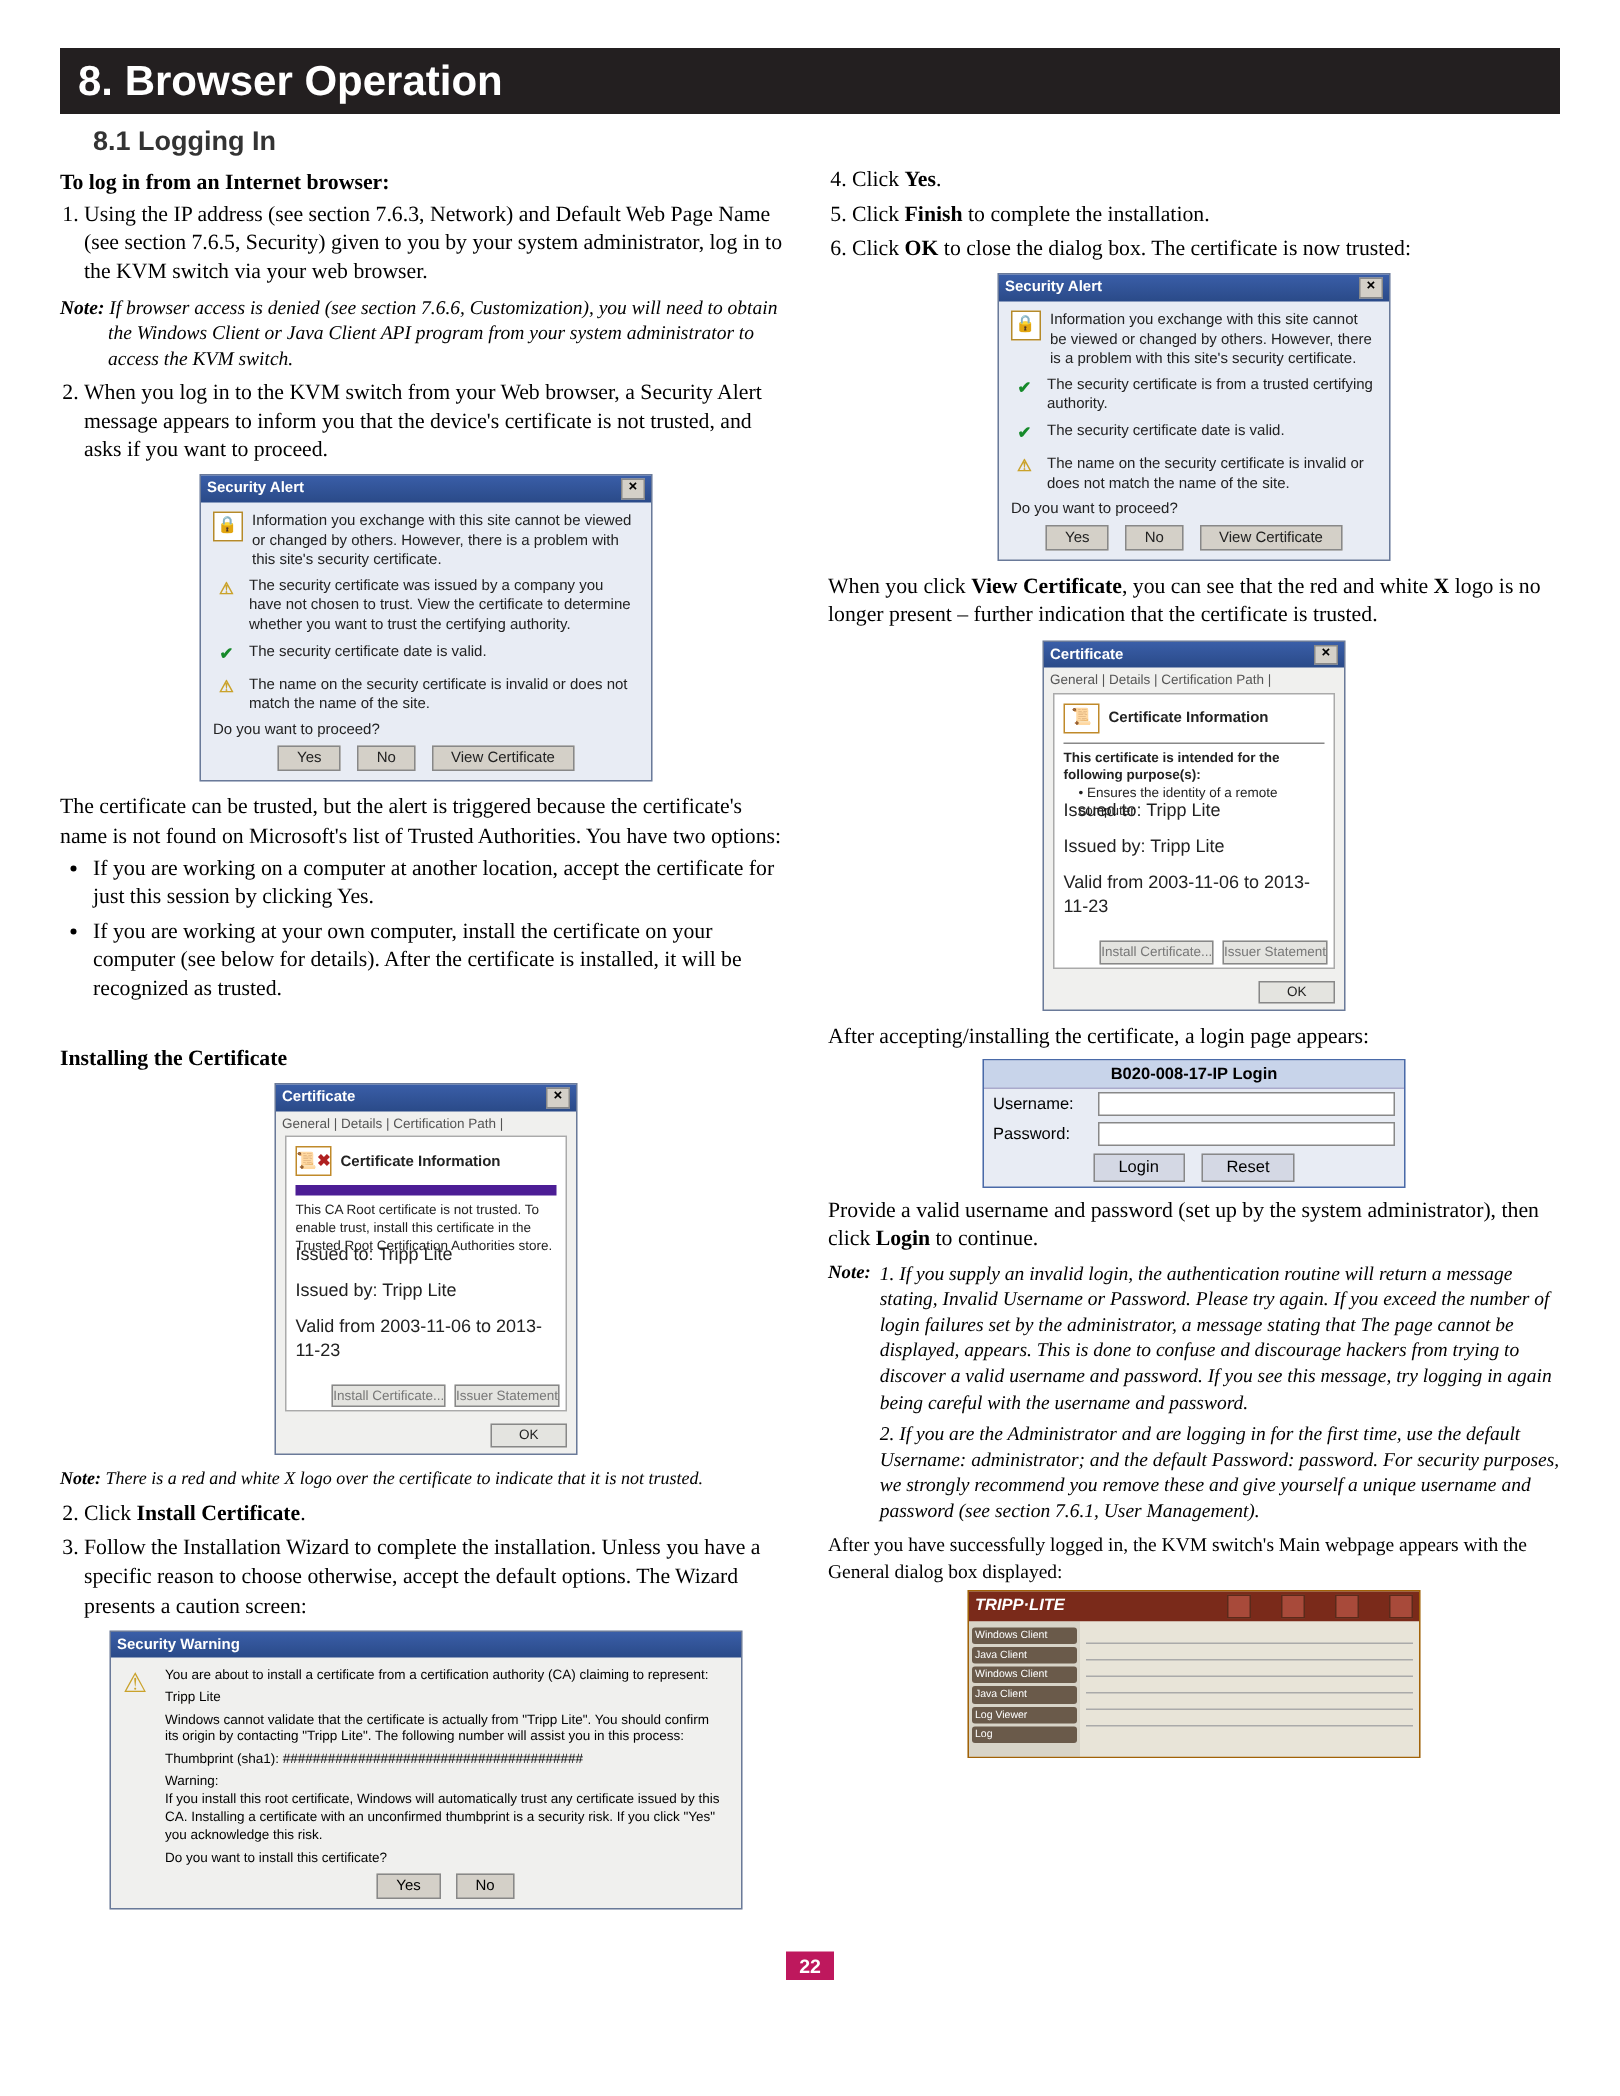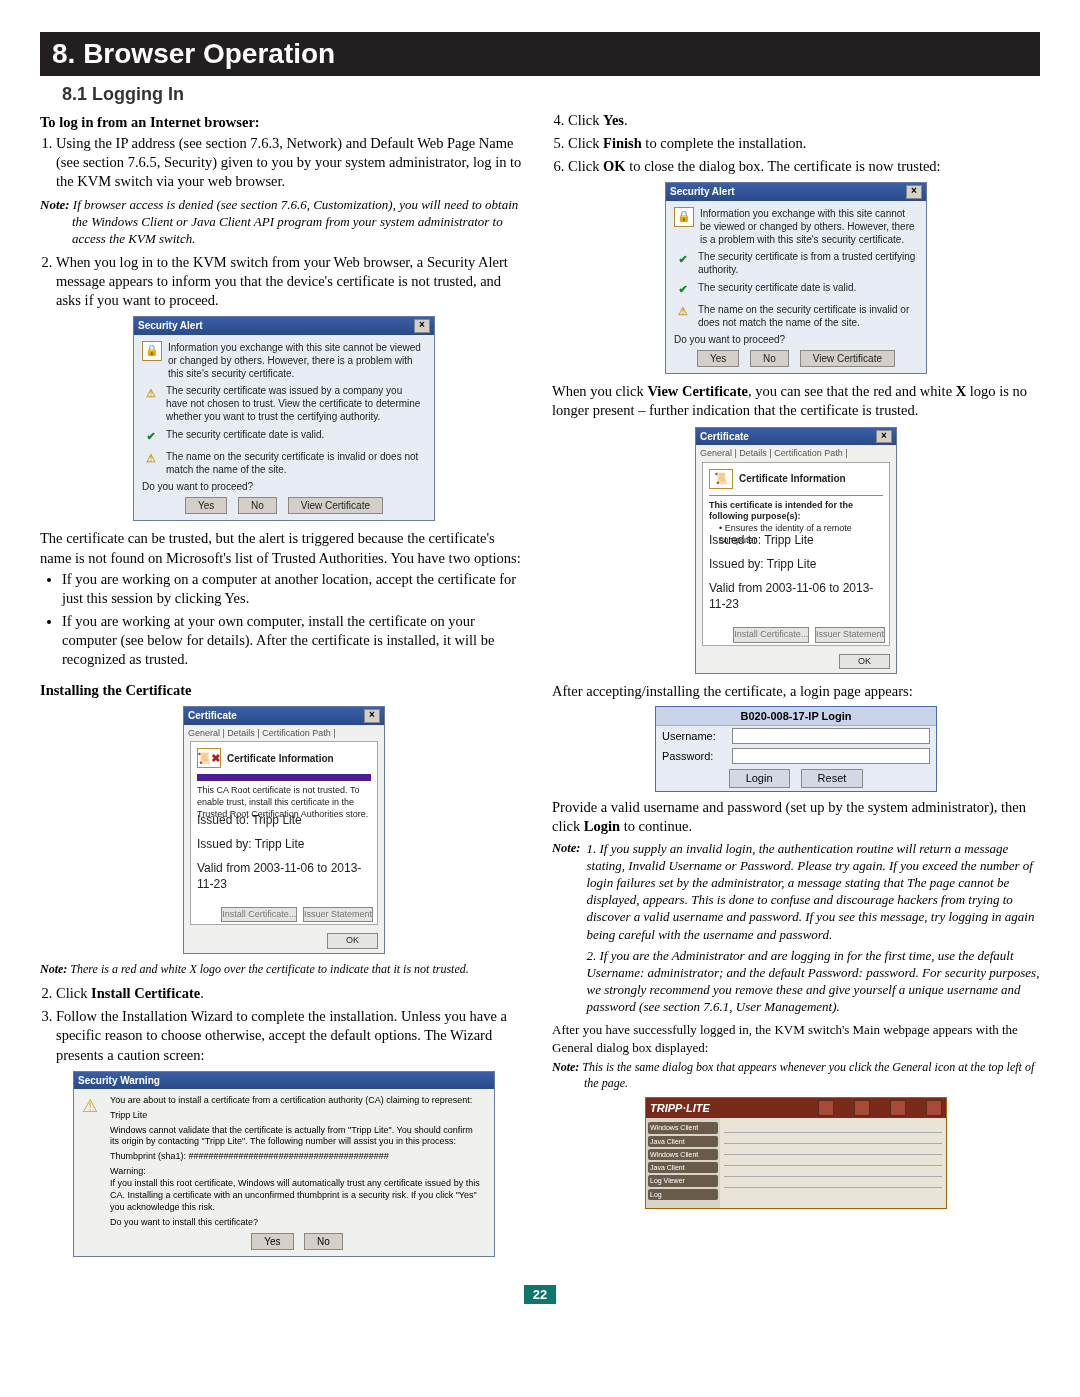--- a/index.html
+++ b/index.html
@@ -54,21 +54,21 @@
 .kvm-main { border:1px solid #a16207; background:#e8e4d8; font-family: Tahoma,sans-serif; font-size:9px; width:300px; margin:4px auto; }
 .kvm-head { background:#7a2a1a; color:#fff; display:flex; align-items:center; justify-content:space-between; padding:2px 4px; }
 .kvm-logo { font-weight:bold; font-style:italic; font-size:11px; }
 .kvm-icons { display:flex; gap:20px; }
 .kvm-ico { width:14px; height:14px; background:#a84a3a; border:1px solid #5a2a1a; }
 .kvm-body { display:flex; min-height:90px; }
 .kvm-side { width:70px; background:#d8d4c8; padding:4px 2px; display:flex; flex-direction:column; gap:2px; }
 .kvm-side div { background:#6a5a4a; color:#fff; font-size:7px; padding:1px 2px; border-radius:2px; }
 .kvm-content { flex:1; background:#e8e4d8; padding:4px; font-size:7px; color:#333; }
 .kvm-content .line { border-bottom:1px solid #aaa; margin:2px 0; height:8px; }
-.page-num { display:block; margin:20px auto 0 auto; background:#0f766e; color:#fff; font-family: Arial,sans-serif; font-weight:bold; font-size:13px; width:32px; text-align:center; padding:2px 0; }
+.page-num { display:block; margin:20px auto 0 auto; background:#be185d; color:#fff; font-family: Arial,sans-serif; font-weight:bold; font-size:13px; width:32px; text-align:center; padding:2px 0; }
 .red-x { color:#b02020; font-weight:bold; }
 </style>
 </head>
 <body>
 
 <div class="page">
   <div class="chapter-bar">8. Browser Operation</div>
   <div class="section-title">8.1 Logging In</div>
 
   <div class="columns">
@@ -116,21 +116,21 @@
           </div>
         </div>
       </div>
 
       <div style="margin-top:4px">The certificate can be trusted, but the alert is triggered because the certificate's name is not found on Microsoft's list of Trusted Authorities. You have two options:</div>
       <ul class="bul">
         <li>If you are working on a computer at another location, accept the certificate for just this session by clicking Yes.</li>
         <li>If you are working at your own computer, install the certificate on your computer (see below for details). After the certificate is installed, it will be recognized as trusted.</li>
       </ul>
 
-      <div class="sub-h" style="margin-top:12px">Installing the Certificate</div>
+      <div class="sub-h" style="margin-top:28px">Installing the Certificate</div>
 
       <div class="cert-dlg fig" style="width:200px">
         <div class="dlg-title" style="font-size:10px">
             <span>Certificate</span>
             <span class="x-btn">×</span>
           </div>
         <div class="cert-tabs">General | Details | Certification Path |</div>
         <div class="cert-inner">
           <div class="cert-icon-row">
               <div class="cert-badge">📜<span class="red-x">✖</span></div>
@@ -274,24 +274,20 @@
         <div style="display:flex;gap:6px">
           <span class="note-label" style="flex-shrink:0">Note:</span>
           <div>
             <div class="enum-note" style="margin-bottom:4px">1. If you supply an invalid login, the authentication routine will return a message stating, Invalid Username or Password. Please try again. If you exceed the number of login failures set by the administrator, a message stating that The page cannot be displayed, appears. This is done to confuse and discourage hackers from trying to discover a valid username and password. If you see this message, try logging in again being careful with the username and password.</div>
             <div class="enum-note">2. If you are the Administrator and are logging in for the first time, use the default Username: administrator; and the default Password: password. For security purposes, we strongly recommend you remove these and give yourself a unique username and password (see section 7.6.1, User Management).</div>
           </div>
         </div>
       </div>
 
       <div style="font-size:13px;margin-top:4px">After you have successfully logged in, the KVM switch's Main webpage appears with the General dialog box displayed:</div>
-      <div class="note" style="font-size:12px">
-        <span class="note-label">Note:</span>
-        <span>This is the same dialog box that appears whenever you click the General icon at the top left of the page.</span>
-      </div>
 
       <div class="kvm-main">
         <div class="kvm-head">
           <span class="kvm-logo">TRIPP·LITE</span>
           <div class="kvm-icons">
             <div class="kvm-ico"></div>
             <div class="kvm-ico"></div>
             <div class="kvm-ico"></div>
             <div class="kvm-ico"></div>
           </div>

